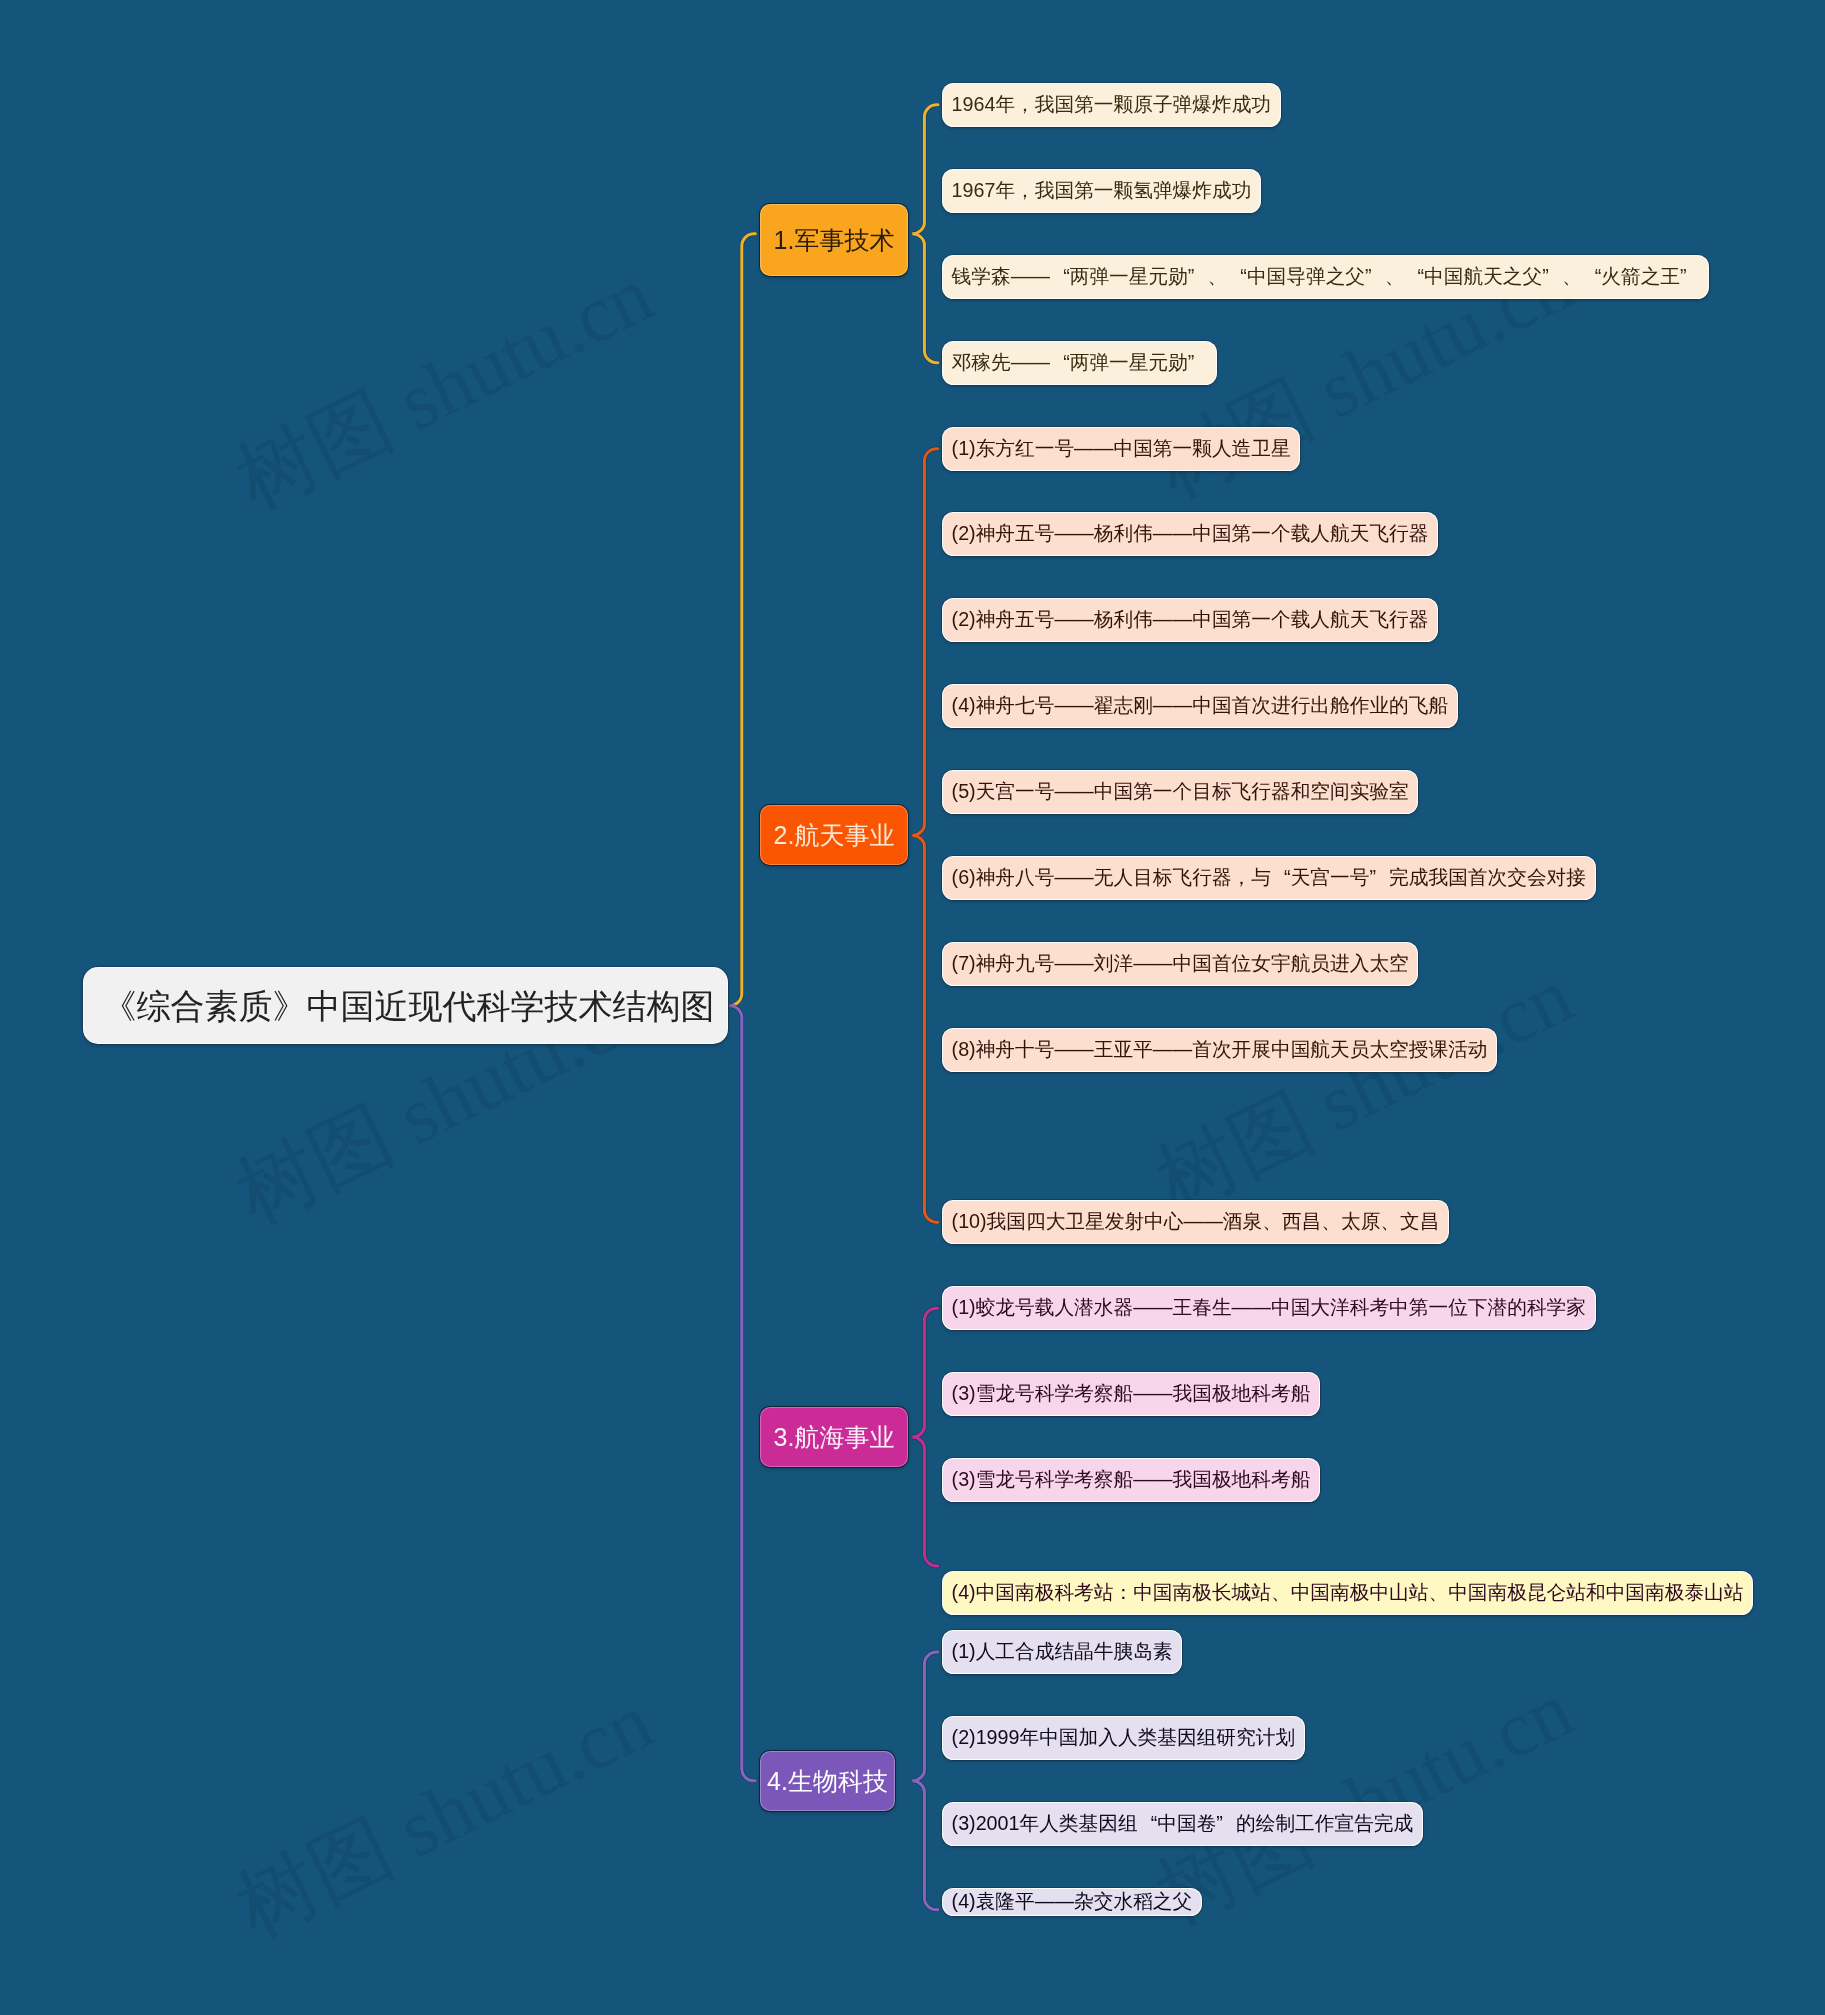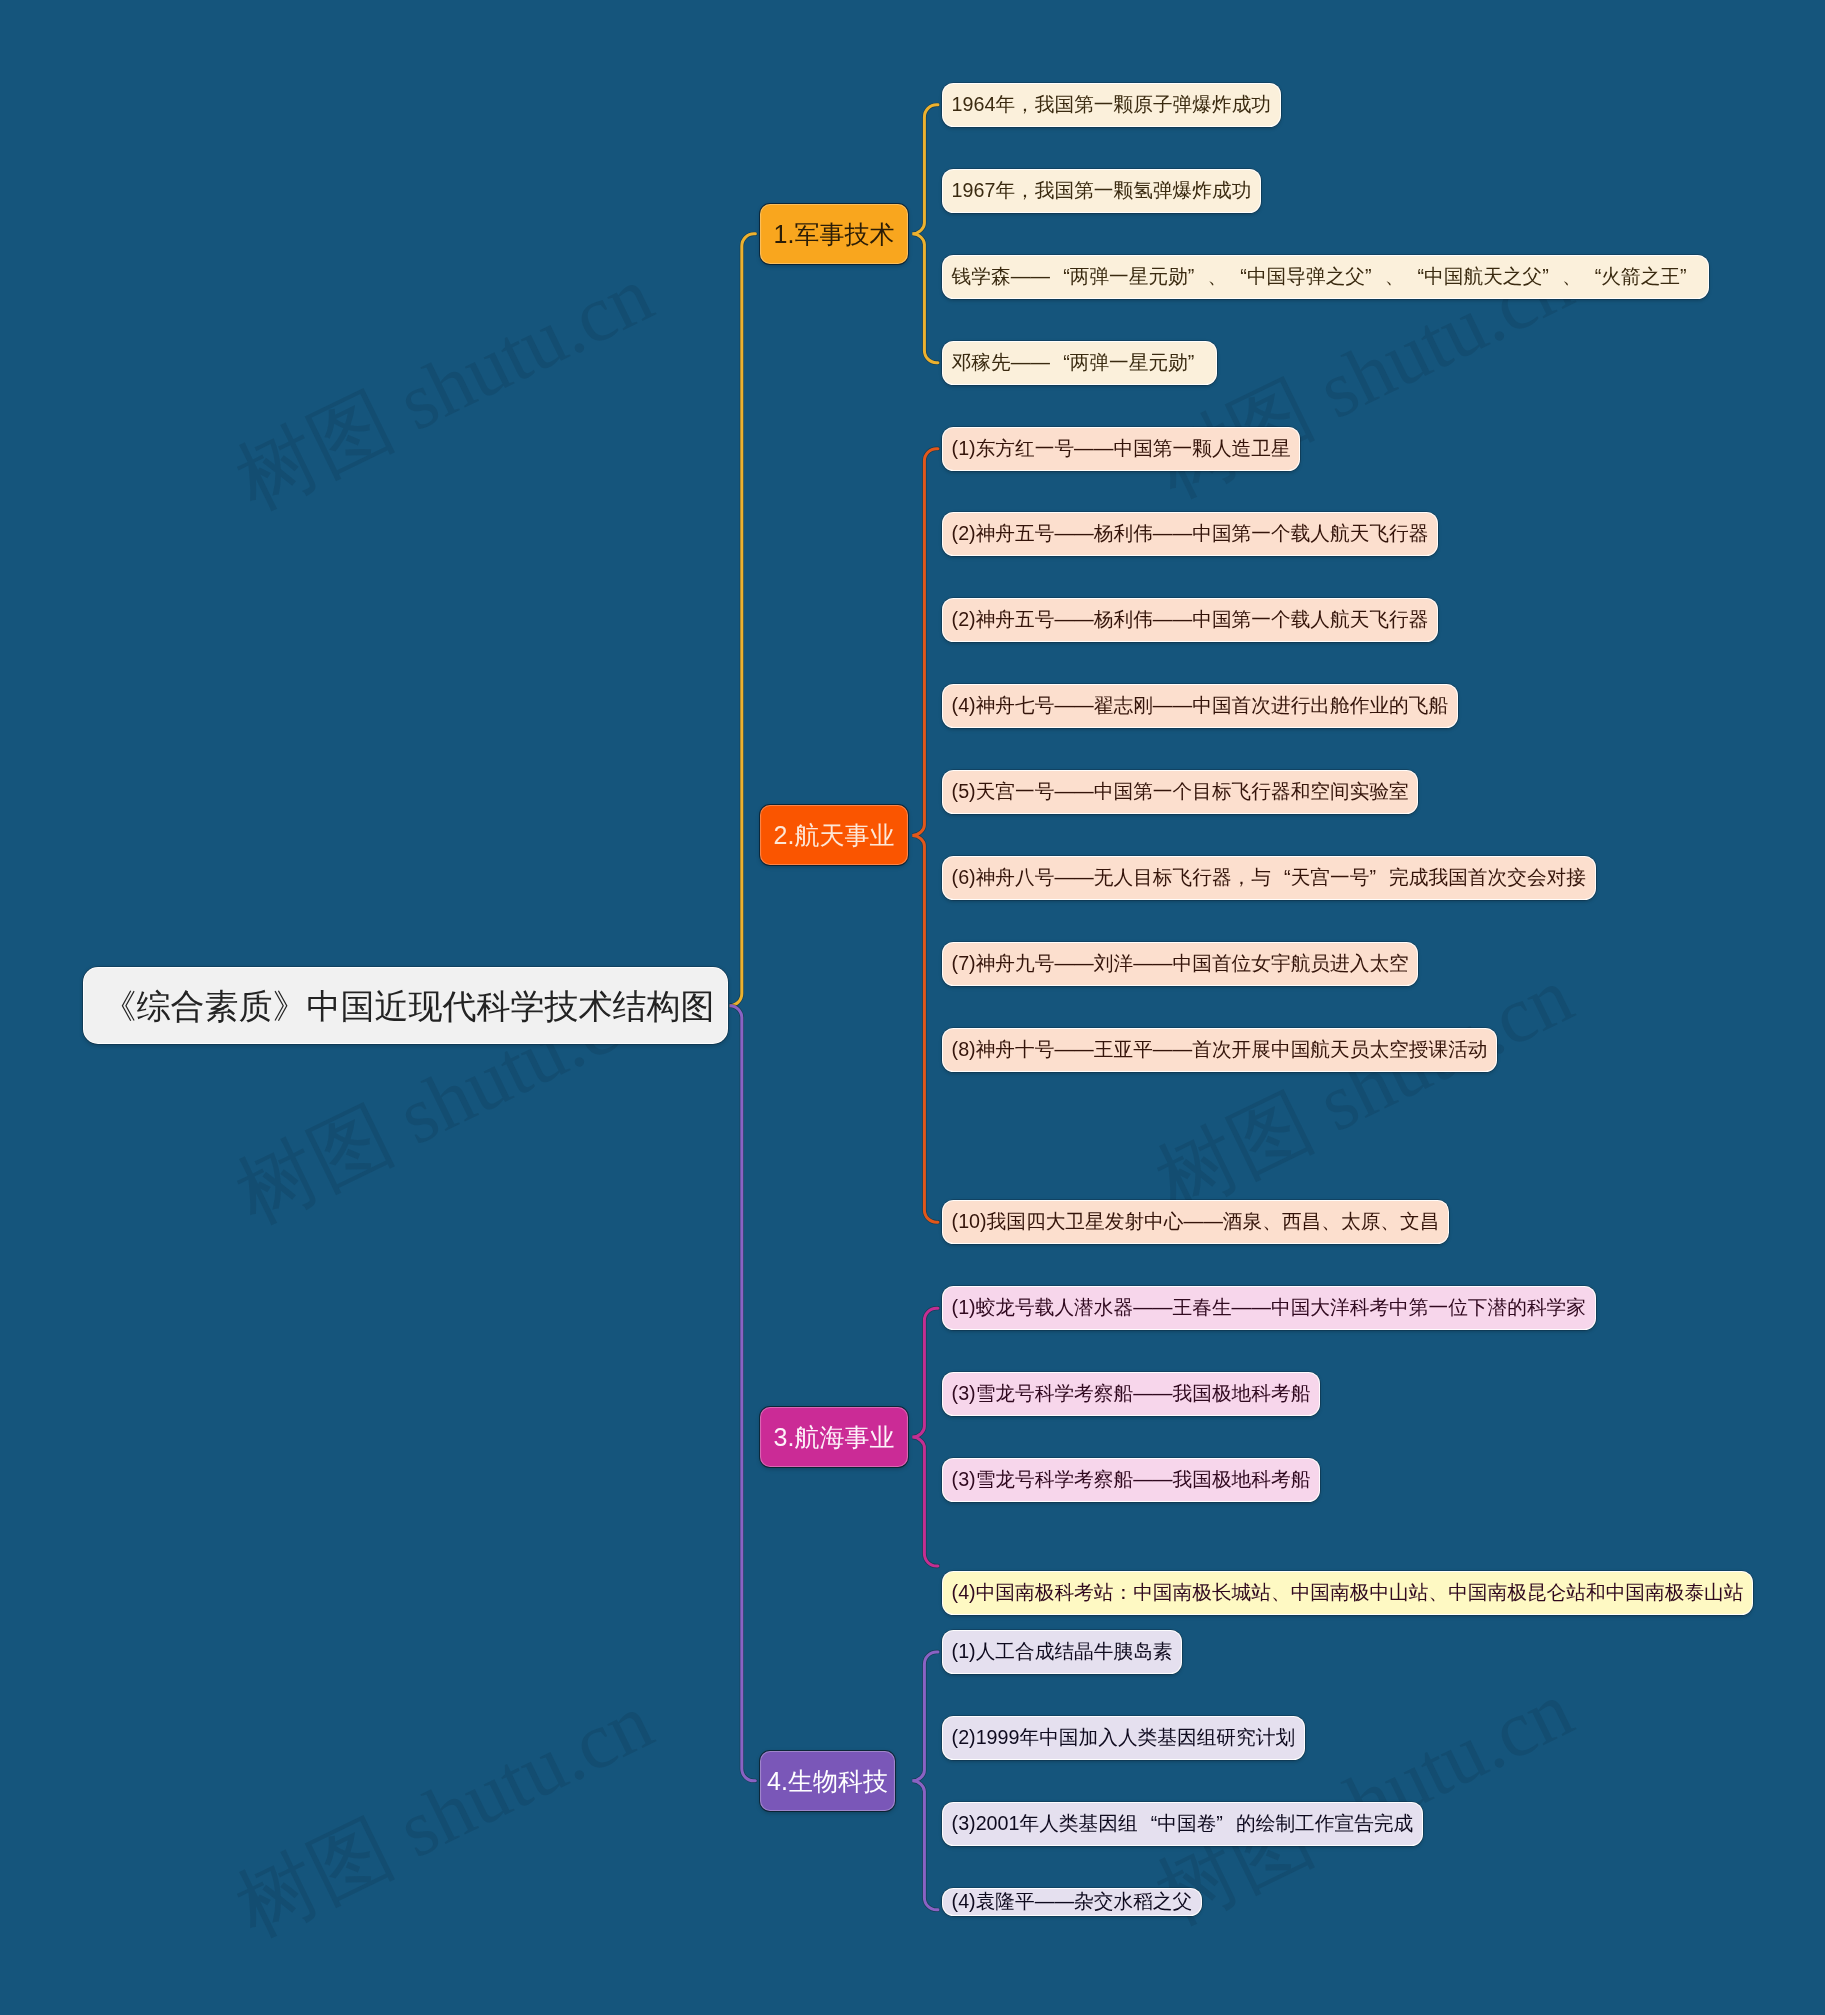--- a/index.html
+++ b/index.html
@@ -52,21 +52,21 @@
       <path fill="none" stroke-linecap="round" stroke="#8A62C4" stroke-width="4.2" d="M 1315 2316 L 1313 2316 A 17 17 0 0 0 1296 2333 L 1296 2481.75 C 1296 2488.95 1289 2496.45 1279 2496.75 C 1289 2497.05 1296 2504.55 1296 2511.75 L 1296 2660.5 A 17 17 0 0 0 1313 2677.5 L 1315 2677.5"></path>
       <path fill="none" stroke-linecap="round" stroke="rgba(18,26,18,.38)" stroke-width="6" d="M 1025 1410 L 1023 1410 A 17 17 0 0 0 1040 1393 L 1040 344.75 A 17 17 0 0 1 1057 327.75 L 1059 327.75"></path>
       <path fill="none" stroke-linecap="round" stroke="#EDB12E" stroke-width="4.2" d="M 1025 1410 L 1023 1410 A 17 17 0 0 0 1040 1393 L 1040 344.75 A 17 17 0 0 1 1057 327.75 L 1059 327.75"></path>
       <path fill="none" stroke-linecap="round" stroke="rgba(18,26,18,.38)" stroke-width="6" d="M 1025 1410 L 1023 1410 A 17 17 0 0 1 1040 1427 L 1040 2479.75 A 17 17 0 0 0 1057 2496.75 L 1059 2496.75"></path>
       <path fill="none" stroke-linecap="round" stroke="#8A62C4" stroke-width="4.2" d="M 1025 1410 L 1023 1410 A 17 17 0 0 1 1040 1427 L 1040 2479.75 A 17 17 0 0 0 1057 2496.75 L 1059 2496.75"></path>
     </svg>
 
   <div class="node root" style="left: 83px; top: 967px; width: 645px; height: 77px;">
     <span><i class="fw r" style="font-style: normal;">《</i>综合素质<i class="fw" style="font-style: normal;">》</i>中国近现代科学技术结构图</span>
   </div>
-  <div class="node branch" style="left: 760px; top: 204px; width: 148px; height: 60px; background: rgb(249, 166, 30); color: rgb(43, 29, 7);">
+  <div class="node branch" style="left: 760px; top: 204px; width: 148px; height: 72px; background: rgb(249, 166, 30); color: rgb(43, 29, 7);">
     <span>1.军事技术</span>
   </div>
   <div class="node leaf" style="left: 942px; top: 83px; height: 44px; background: rgb(251, 240, 219); color: rgb(58, 42, 16);">
     <span>1964年<i class="fw" style="font-style: normal;">，</i>我国第一颗原子弹爆炸成功</span>
   </div>
   <div class="node leaf" style="left: 942px; top: 169px; height: 44px; background: rgb(251, 240, 219); color: rgb(58, 42, 16);">
     <span>1967年<i class="fw" style="font-style: normal;">，</i>我国第一颗氢弹爆炸成功</span>
   </div>
   <div class="node leaf" style="left: 942px; top: 255px; height: 44px; background: rgb(251, 240, 219); color: rgb(58, 42, 16);">
     <span>钱学森——<i class="fw r" style="font-style: normal;">“</i>两弹一星元勋<i class="fw" style="font-style: normal;">”</i><i class="fw" style="font-style: normal;">、</i><i class="fw r" style="font-style: normal;">“</i>中国导弹之父<i class="fw" style="font-style: normal;">”</i><i class="fw" style="font-style: normal;">、</i><i class="fw r" style="font-style: normal;">“</i>中国航天之父<i class="fw" style="font-style: normal;">”</i><i class="fw" style="font-style: normal;">、</i><i class="fw r" style="font-style: normal;">“</i>火箭之王<i class="fw" style="font-style: normal;">”</i></span>

